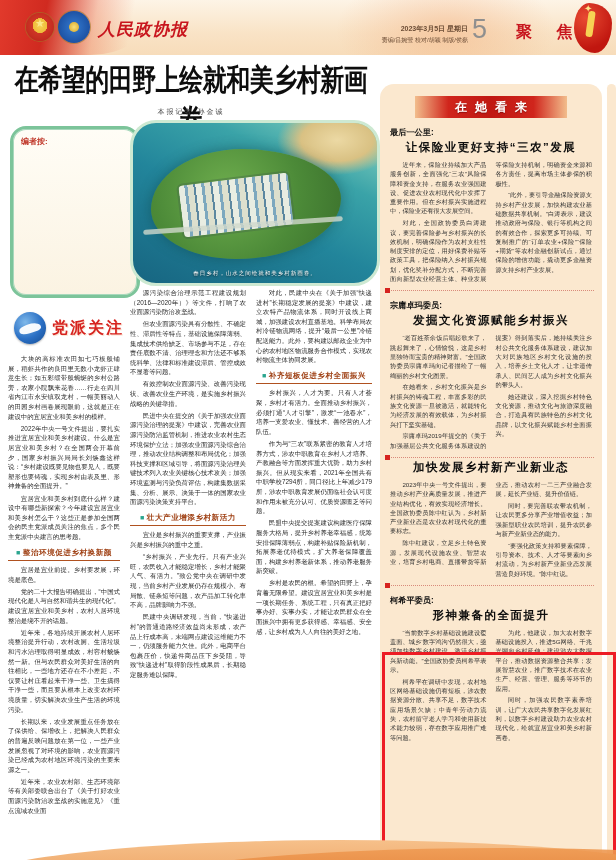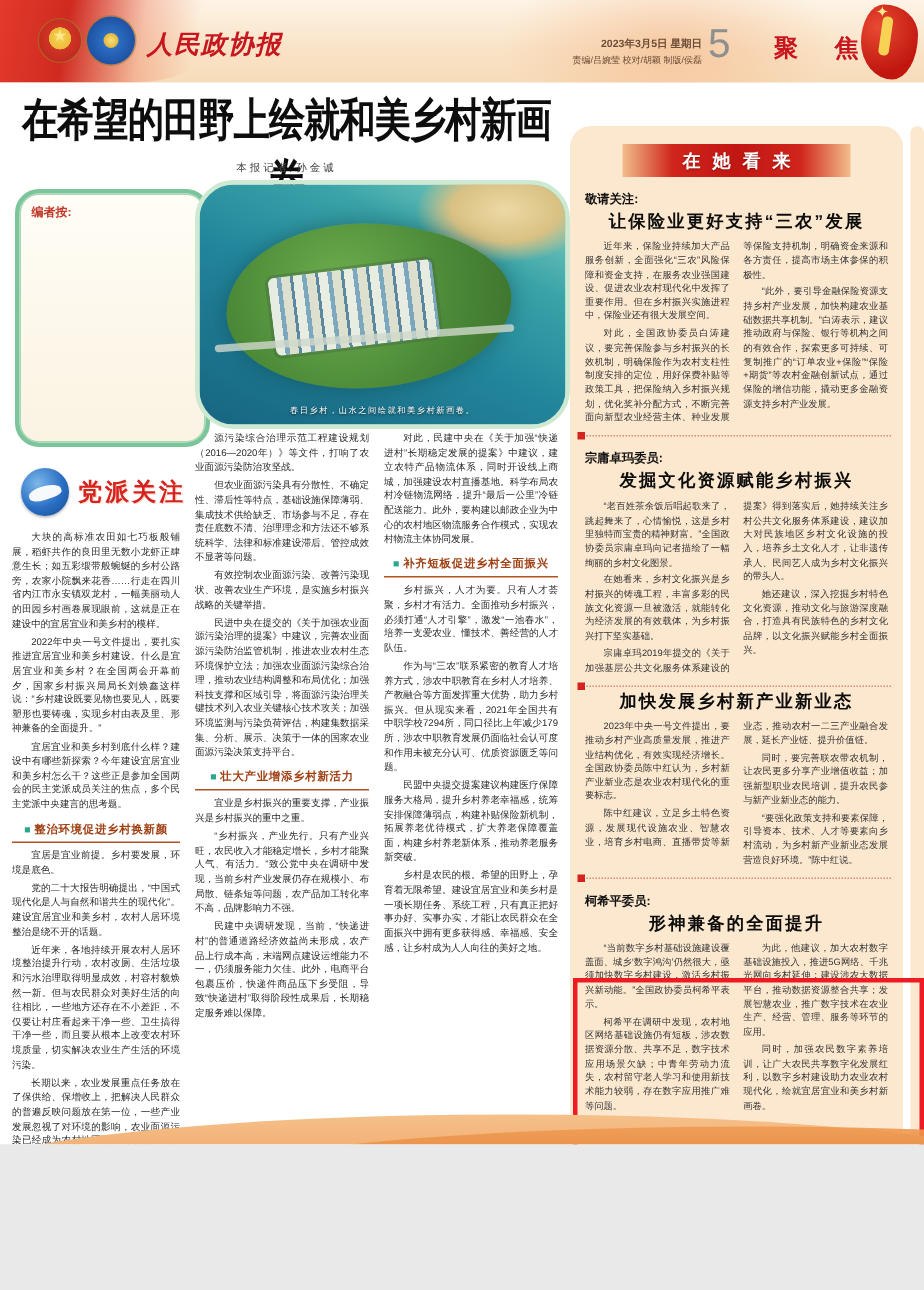--- a/index.html
+++ b/index.html
@@ -1,16 +1,16 @@
 <!DOCTYPE html>
 <html><head>
 <meta charset="utf-8">
 <style>
   html,body{margin:0;padding:0;background:#e9e9e9;}
-  .page{position:relative;width:616px;height:763px;background:#fff;margin:0 auto;overflow:hidden;
+  .page{position:relative;width:616px;height:860px;background:#fff;margin:0 auto;overflow:hidden;
         font-family:"Liberation Sans","DejaVu Sans",sans-serif;color:#222;}
   
   .banner{position:absolute;left:0;top:0;width:616px;height:55px;
           background:linear-gradient(180deg,#fdf4e6 0%,#f9e3c6 60%,#f7dcba 100%);overflow:hidden;}
   .banner .glow{position:absolute;right:60px;top:-30px;width:220px;height:120px;border-radius:50%;
           background:radial-gradient(closest-side,rgba(240,150,90,.35),rgba(240,150,90,0));}
   .ribbon{position:absolute;left:0;top:0;width:150px;height:55px;
           background:linear-gradient(100deg,#e23a2c 0%,#d02a20 30%,rgba(235,110,80,.35) 62%,rgba(235,110,80,0) 85%);
           border-bottom-right-radius:60px 40px;}
   .emblem{position:absolute;border-radius:50%;box-shadow:0 0 0 1px rgba(160,120,40,.6);}
@@ -188,21 +188,21 @@
         <p>作为与“三农”联系紧密的教育人才培养方式，涉农中职教育在乡村人才培养、产教融合等方面发挥重大优势，助力乡村振兴。但从现实来看，2021年全国共有中职学校7294所，同口径比上年减少179所，涉农中职教育发展仍面临社会认可度和作用未被充分认可、优质资源匮乏等问题。</p>
         <p>民盟中央提交提案建议构建医疗保障服务大格局，提升乡村养老幸福感，统筹安排保障薄弱点，构建补贴保险新机制，拓展养老优待模式，扩大养老保障覆盖面，构建乡村养老新体系，推动养老服务新突破。</p>
         <p>乡村是农民的根。希望的田野上，孕育着无限希望。建设宜居宜业和美乡村是一项长期任务、系统工程，只有真正把好事办好、实事办实，才能让农民群众在全面振兴中拥有更多获得感、幸福感、安全感，让乡村成为人人向往的美好之地。</p>
       </div>
   </div>
 
   <div class="sidebar">
     <div class="vy-badge">在她看来</div>
 
     <div class="vy-sec">
-      <div class="vy-author">敬请关注:</div>
+      <div class="vy-author">最后一公里:</div>
       <div class="vy-head">让保险业更好支持“三农”发展</div>
       <div class="vy-body h1-body">
           <p>近年来，保险业持续加大产品服务创新，全面强化“三农”风险保障和资金支持，在服务农业强国建设、促进农业农村现代化中发挥了重要作用。但在乡村振兴实施进程中，保险业还有很大发展空间。</p>
           <p>对此，全国政协委员白涛建议，要完善保险参与乡村振兴的长效机制，明确保险作为农村支柱性制度安排的定位，用好保费补贴等政策工具，把保险纳入乡村振兴规划，优化奖补分配方式，不断完善面向新型农业经营主体、种业发展等保险支持机制，明确资金来源和各方责任，提高市场主体参保的积极性。</p>
           <p>“此外，要引导金融保险资源支持乡村产业发展，加快构建农业基础数据共享机制。”白涛表示，建议推动政府与保险、银行等机构之间的有效合作，探索更多可持续、可复制推广的“订单农业+保险”“保险+期货”等农村金融创新试点，通过保险的增信功能，撬动更多金融资源支持乡村产业发展。</p>
         </div>
     </div>
     <div class="vy-sep"></div>
 
     <div class="vy-sec">

